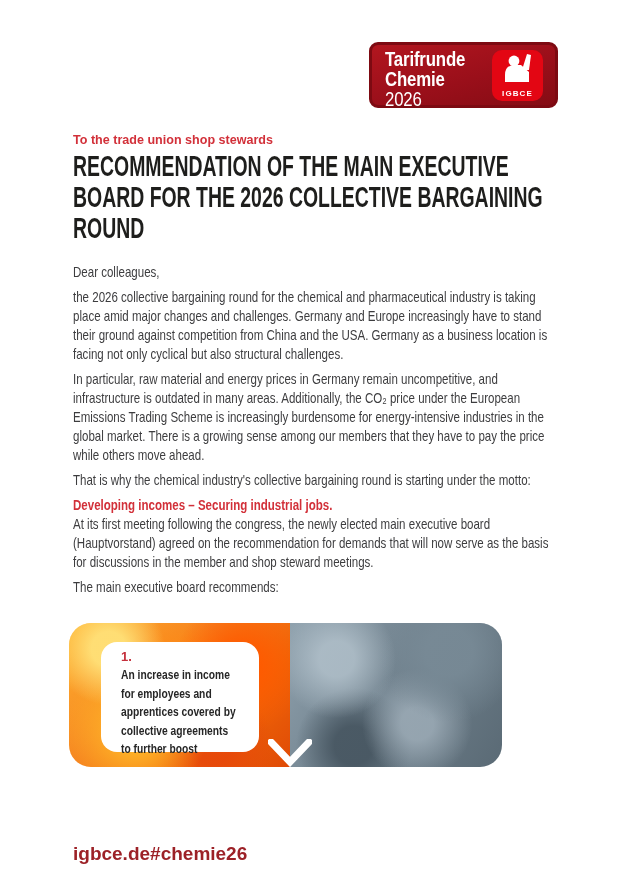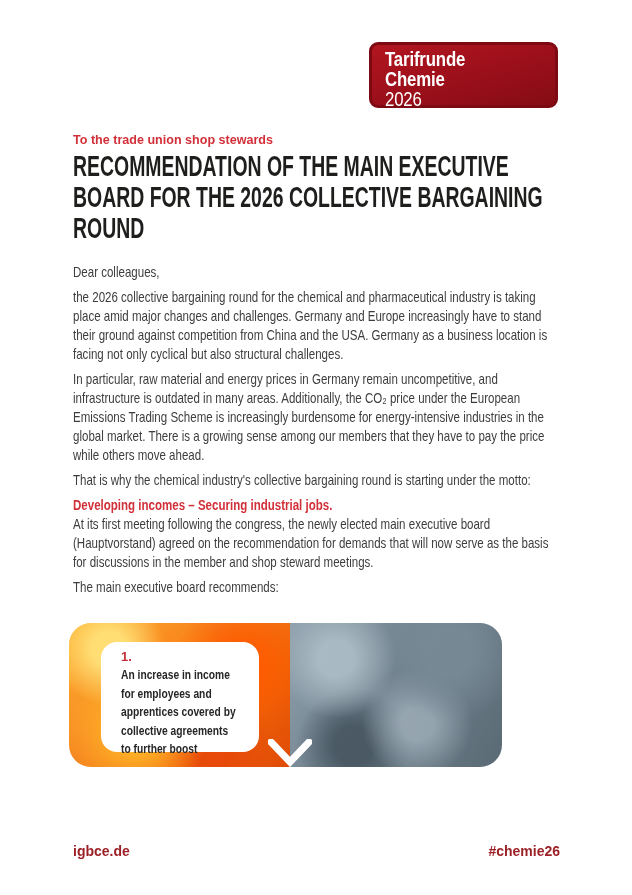--- a/index.html
+++ b/index.html
@@ -82,35 +82,43 @@
   .card1 { left:32px; top:19px; width:158px; height:110px; padding:7px 6px 0 20px; }
   .card-number { color:#c5303c; font-size:13px; font-weight:bold; margin-bottom:2px; }
   .card-text {
     font-size:13.5px; line-height:18.5px; font-weight:bold; color:#262626;
     white-space:pre-line; width:180px; transform:scaleX(0.76); transform-origin:0 0;
   }
   .chevron { position:absolute; left:199px; top:116px; }
   
   .footer {
     position:absolute; left:73px; top:843px; width:487px;
-    display:flex; justify-content:space-between;
-    font-size:14px; font-weight:bold; color:#9c2127;
+    display:flex; 
+    font-size:19px; font-weight:bold; color:#9c2127;
   }
   .footer a { color:#9c2127; text-decoration:none; }
 </style>
 </head>
 <body>
 
 <div class="page">
 
   <div class="logo">
     <div class="logo-text">
       <div class="l1">Tarifrunde</div>
       <div class="l2">Chemie</div>
       <div class="l3">2026</div>
+    </div>
+    <div class="badge">
+      <svg width="36" height="32" viewBox="0 0 36 32">
+        <circle cx="14" cy="8" r="5.4" fill="#ffffff"></circle>
+        <polygon points="22,17 27,1 31,2 29,17" fill="#ffffff"></polygon>
+        <path d="M5 29 V22 Q5 12 15 12 H21 L29 19 V29 Z" fill="#ffffff"></path>
+      </svg>
+      <div class="badge-label">IGBCE</div>
     </div>
   </div>
 
   <div class="eyebrow">To the trade union shop stewards</div>
   <h1 class="title">RECOMMENDATION OF THE MAIN EXECUTIVE
 BOARD FOR THE 2026 COLLECTIVE BARGAINING
 ROUND</h1>
 
   <div class="content">
     <p>Dear colleagues,</p>

